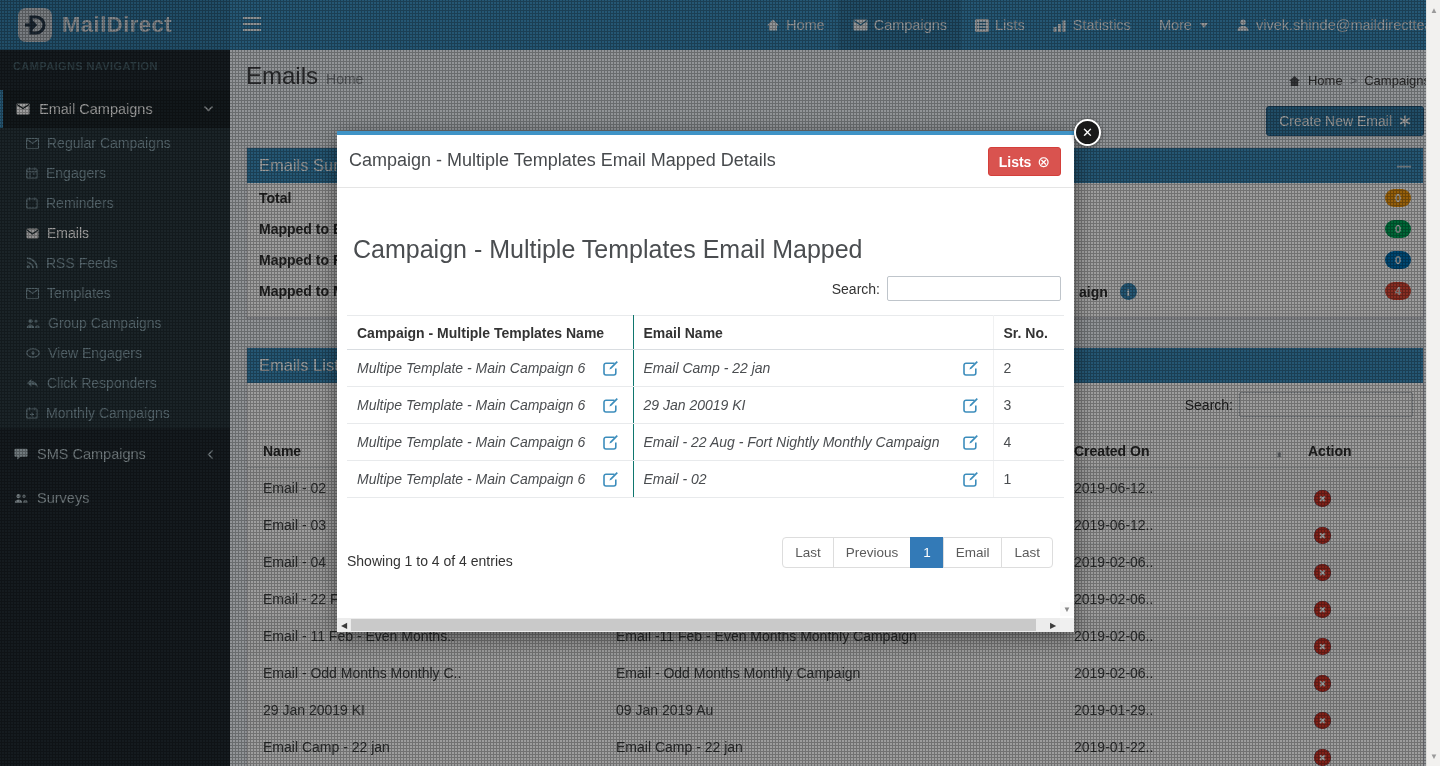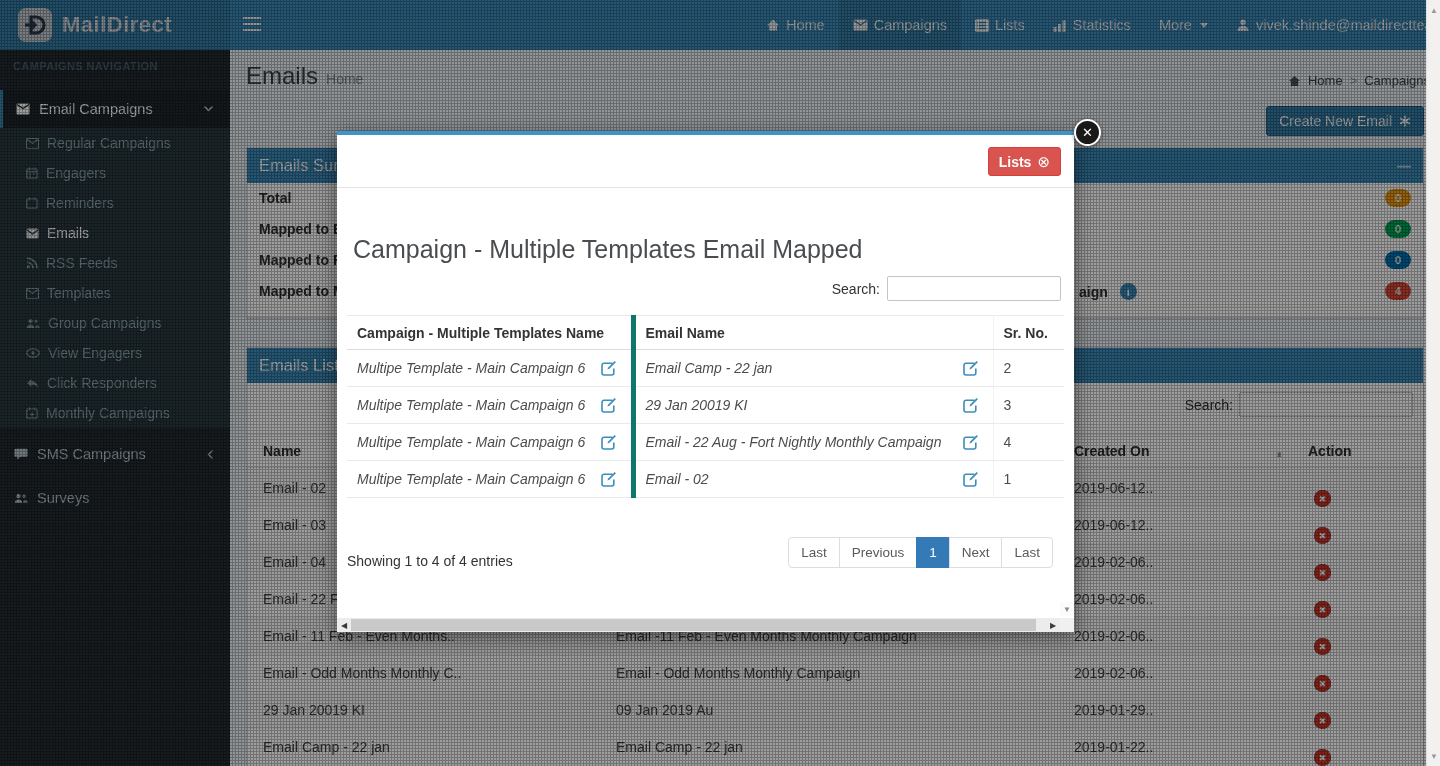--- a/index.html
+++ b/index.html
@@ -85,21 +85,21 @@
   .m-head { position:absolute; left:0; top:0; width:100%; height:53px; border-bottom:1px solid #e5e5e5; }
   .m-title { position:absolute; left:12px; top:15px; font-size:18px; color:#474a4d; }
   .btn-close { position:absolute; right:13px; top:12px; height:29px; padding:0 10px; background:#d9534f; border:1px solid #d43f3a;
       border-radius:3px; color:#fff; font-size:14px; font-weight:bold; display:flex; align-items:center; gap:6px; cursor:pointer; }
   .btn-close .xcir { font-weight:normal; font-size:15px; line-height:1; }
   .m-heading { position:absolute; left:16px; top:100px; font-size:25px; color:#4a4d50; }
   .msearch { position:absolute; right:13px; top:141px; display:flex; align-items:center; gap:7px; font-size:14px; color:#333; }
   .mtable { position:absolute; left:10px; top:180px; width:717px; border-collapse:collapse; font-size:14px; color:#4a4d50; }
   .mtable th { text-align:left; font-weight:bold; color:#333; border-bottom:1px solid #d9dde1; border-top:1px solid #e8eaec; height:34px; padding:0 10px; }
   .mtable td { height:37px; border-bottom:1px solid #e8eaec; padding:0 10px; }
-  .mtable .c1 { width:286px; border-right:5px solid #0f766e; }
+  .mtable .c1 { width:286px; border-right:1px solid #0f766e; }
   .mtable .c2 { width:360px; border-right:1px solid #f0f1f2; }
   .mtable .c3 { width:71px;margin-left:47px; }
   .cellflex { display:flex; align-items:center;font-style:italic; }
   .cellflex .edit-ic { margin-left:auto; margin-right:4px; }
   .m-showing { position:absolute; left:10px; top:382px; font-size:14px; color:#333;margin-top:36px; }
   .m-pager { position:absolute; right:21px; top:402px; display:flex; }
   .pg { height:31px; padding:0 12px; display:flex; align-items:center; border:1px solid #ddd; margin-left:-1px;
       background:#fff; color:#5a5a5a; font-size:13.5px; cursor:pointer; }
   .pg:first-child { border-radius:4px 0 0 4px; margin-left:0; }
   .pg:last-child { border-radius:0 4px 4px 0;text-align:center; }
@@ -506,20 +506,21 @@
             <span class="circle-ic ic-del">✖</span>
           </span>
       </div>
     </div>
   </div>
 
   <div class="backdrop"></div>
 
   <div class="modalbox">
     <div class="m-head">
+      <div class="m-title">Campaign - Multiple Templates Email Mapped Details</div>
       <div class="btn-close">
         <span>Lists</span>
         <span class="xcir">⊗</span>
       </div>
     </div>
 
     <div class="m-heading">Campaign - Multiple Templates Email Mapped</div>
 
     <div class="msearch">
       <span>Search:</span>
@@ -637,21 +638,21 @@
         </tr>
       </tbody>
     </table>
 
     <div class="m-showing">Showing 1 to 4 of 4 entries</div>
 
     <div class="m-pager">
       <div class="pg">Last</div>
       <div class="pg">Previous</div>
       <div class="pg active">1</div>
-      <div class="pg">Next</div>
+      <div class="pg">Email</div>
       <div class="pg">Last</div>
     </div>
 
     <div class="m-vscroll-arrow">▼</div>
     <div class="m-hscroll">
       <div class="hs-arrow" style="left:0;">◀</div>
       <div class="hs-thumb"></div>
       <div class="hs-arrow" style="left:709px;">▶</div>
     </div>
     <div class="m-corner"></div>

